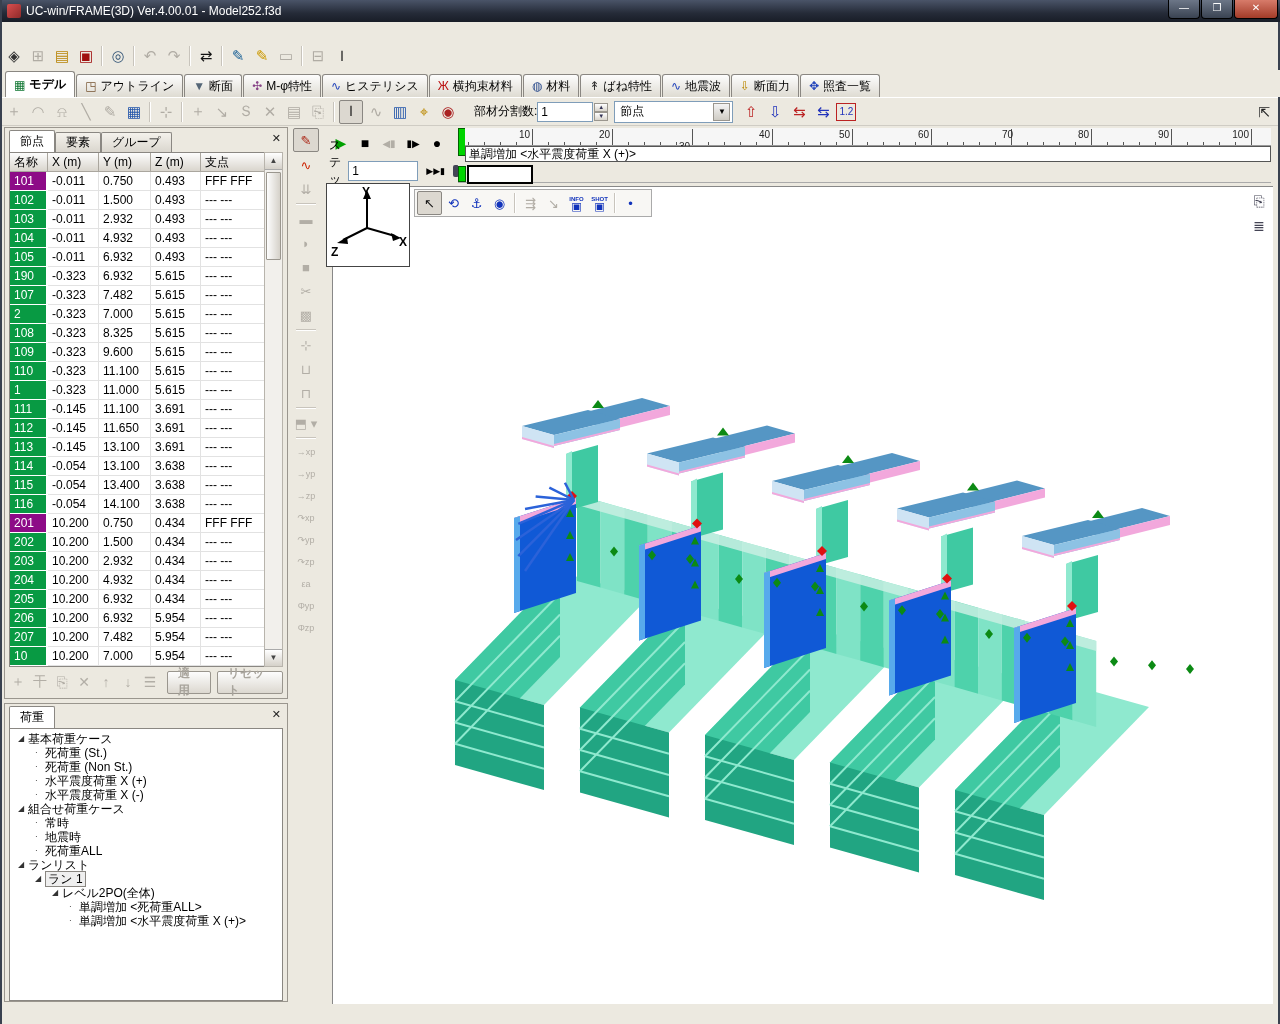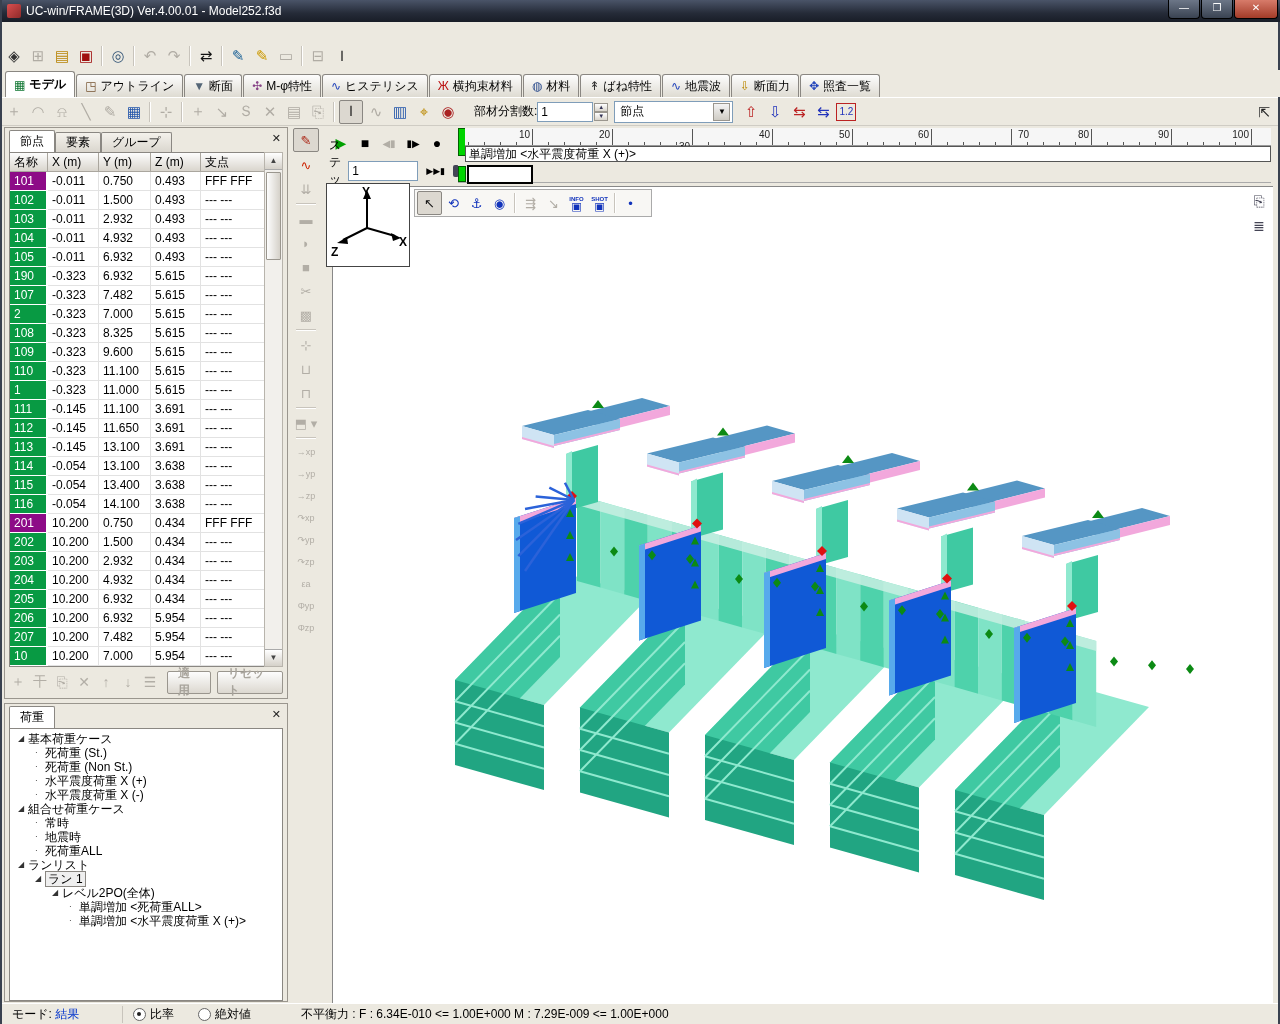--- a/index.html
+++ b/index.html
@@ -592,21 +592,21 @@
       <div class="tick" style="left: 418px; height: 3px;"></div>
       <div class="tick" style="left: 434px; height: 3px;"></div>
       <div class="tick" style="left: 450px; height: 3px;"></div>
       <div class="tick" style="left: 466px; height: 16px;"></div>
       <div class="ticklbl" style="left: 466px;">60</div>
       <div class="tick" style="left: 482px; height: 3px;"></div>
       <div class="tick" style="left: 498px; height: 3px;"></div>
       <div class="tick" style="left: 514px; height: 3px;"></div>
       <div class="tick" style="left: 530px; height: 3px;"></div>
       <div class="tick" style="left: 546px; height: 16px;"></div>
-      <div class="ticklbl" style="left: 566px;">70</div>
+      <div class="ticklbl" style="left: 550px;">70</div>
       <div class="tick" style="left: 562px; height: 3px;"></div>
       <div class="tick" style="left: 578px; height: 3px;"></div>
       <div class="tick" style="left: 594px; height: 3px;"></div>
       <div class="tick" style="left: 610px; height: 3px;"></div>
       <div class="tick" style="left: 626px; height: 16px;"></div>
       <div class="ticklbl" style="left: 626px;">80</div>
       <div class="tick" style="left: 642px; height: 3px;"></div>
       <div class="tick" style="left: 658px; height: 3px;"></div>
       <div class="tick" style="left: 674px; height: 3px;"></div>
       <div class="tick" style="left: 690px; height: 3px;"></div>
@@ -847,29 +847,14 @@
         <span class="cc">▣</span>
       </div>
       <div class="mb-sep tb-sep"></div>
       <div class="mb" style="color: rgb(17, 51, 187);">•</div>
     </div>
   <div class="abs" id="vpicons">
       <div class="vi">⎘</div>
       <div class="vi">≣</div>
     </div>
 
-  <div class="abs" id="statusbar">
-    <div class="sbsec" style="width:100px;">
-      <span>モード:</span>&nbsp;
-      <span class="blue">結果</span>
-    </div>
-    <div class="sbsec" style="border-right:none;">
-      <span class="radio on"></span>
-      <span style="margin-right:24px;">比率</span>
-      <span class="radio"></span>
-      <span>絶対値</span>
-    </div>
-    <div class="sbsec" style="border-right:none;margin-left:30px;">
-      <span>不平衡力 : F : 6.34E-010 &lt;= 1.00E+000 M : 7.29E-009 &lt;= 1.00E+000</span>
-    </div>
-  </div>
 
 </div>
 
 </body></html>

